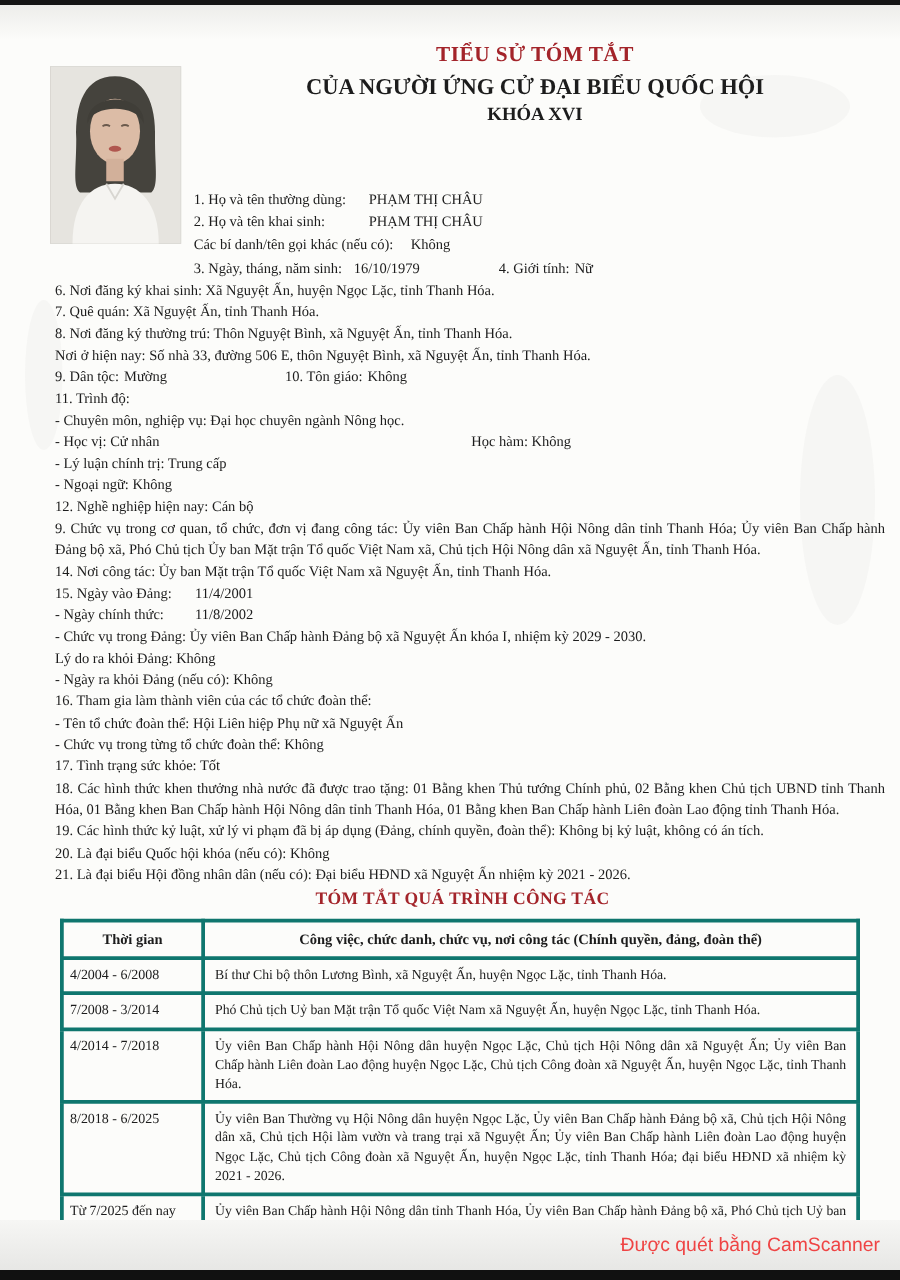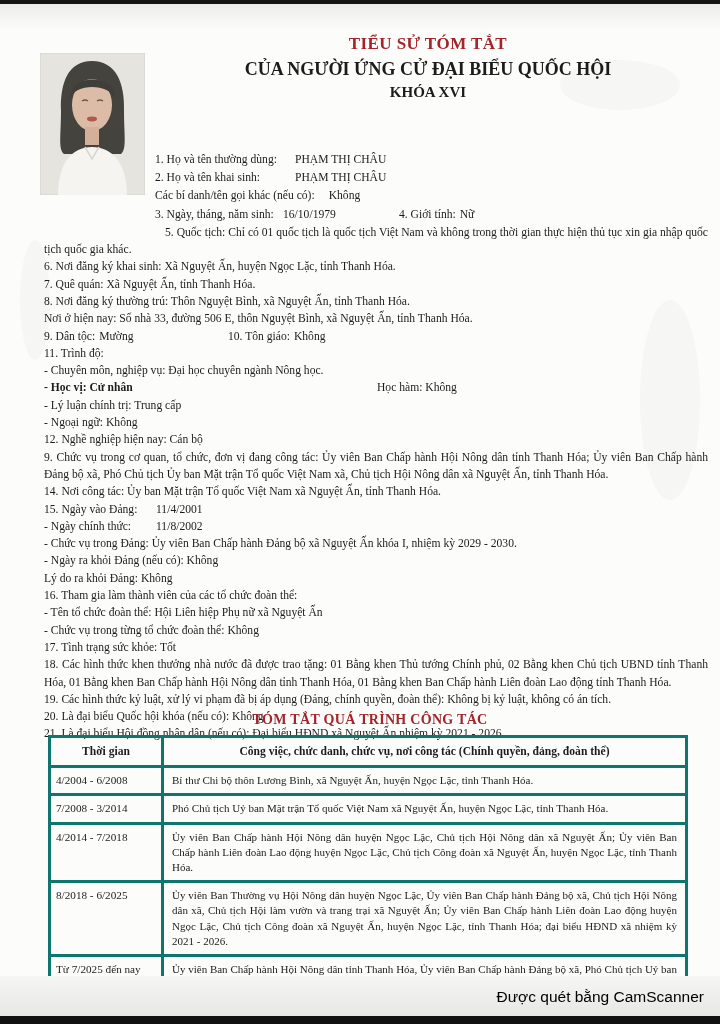--- a/index.html
+++ b/index.html
@@ -22,36 +22,36 @@
   .doc-sub   { font-size:18px; font-weight:bold; margin-top:5px; }
   .doc-term  { font-size:15px; font-weight:bold; margin-top:4px; }
 
   .content { position:absolute; left:44px; top:103px; width:664px;
     font-size:11.6px; line-height:17.3px;margin-top:48px; }
   .ind { margin-left:111px; line-height:18.2px; }
   .just { text-align:justify; }
   .ti5 { text-indent:121px; }
   .w140{display:inline-block;width:140px;} .w128{display:inline-block;width:128px;}
   .w116{display:inline-block;width:116px;} .w184{display:inline-block;width:184px;}
-  .w333{display:inline-block;width:333px;font-weight:bold;} .w112{display:inline-block;width:112px;}
+  .w333{display:inline-block;width:333px;} .w112{display:inline-block;width:112px;}
   .gap14{margin-left:14px;} .gap4{margin-left:4px;}
 
   .career-title { position:absolute; top:712px; left:10px; width:720px; text-align:center;
     font-size:14px; font-weight:bold; letter-spacing:.3px; }
   table.career { position:absolute; top:735px; left:48px; width:640px;
     border-collapse:collapse; font-size:11px; }
   table.career th, table.career td { border:3px solid #0f766e; vertical-align:top; line-height:15.2px; }
   table.career th { text-align:center; font-weight:bold; font-size:11.6px; padding:6px 8px; }
   table.career td.period { width:100px; padding:5px 5px; white-space:nowrap; font-size:11.2px; }
   table.career td.desc { padding:5px 8px; text-align:justify; }
 
   .footer-strip { position:absolute; left:0; top:976px; width:720px; height:40px;
     background:linear-gradient(#f6f6f4,#e7e7e5); }
   .watermark { position:absolute; top:988px; right:16px;
-    font-family:"Liberation Sans","DejaVu Sans",sans-serif; font-size:15.5px; color:#000000; }
+    font-family:"Liberation Sans","DejaVu Sans",sans-serif; font-size:15.5px; color:#ef4444; }
   .bottom-bar { position:absolute; bottom:0; left:0; width:720px; height:8px; background:#111; }
 </style>
 </head>
 <body>
 
 <div class="page">
   <div class="top-bar"></div>
   <div class="scan-shade"></div>
   <div class="blot" style="left:20px;top:240px;width:30px;height:120px;"></div>
   <div class="blot" style="left:640px;top:300px;width:60px;height:200px;"></div>
@@ -76,39 +76,38 @@
     <div class="doc-title" style="color:#a3242a;">TIỂU SỬ TÓM TẮT</div>
     <div class="doc-sub">CỦA NGƯỜI ỨNG CỬ ĐẠI BIỂU QUỐC HỘI</div>
     <div class="doc-term">KHÓA XVI</div>
   </div>
 
   <div class="content">
     <div class="ind"><span class="w140">1. Họ và tên thường dùng:</span><span>PHẠM THỊ CHÂU</span></div>
     <div class="ind"><span class="w140">2. Họ và tên khai sinh:</span><span>PHẠM THỊ CHÂU</span></div>
     <div class="ind"><span>Các bí danh/tên gọi khác (nếu có):</span><span class="gap14">Không</span></div>
     <div class="ind"><span class="w128">3. Ngày, tháng, năm sinh:</span><span class="w116">16/10/1979</span><span>4. Giới tính:</span><span class="gap4">Nữ</span></div>
-    <div class="just ti5">5. Quốc tịch: Chỉ có 01 quốc tịch là quốc tịch Việt Nam và không trong thời gian thực hiện thủ tục xin gia nhập quốc tịch quốc gia khác.</div>
     <div>6. Nơi đăng ký khai sinh: Xã Nguyệt Ấn, huyện Ngọc Lặc, tỉnh Thanh Hóa.</div>
     <div>7. Quê quán: Xã Nguyệt Ấn, tỉnh Thanh Hóa.</div>
     <div>8. Nơi đăng ký thường trú: Thôn Nguyệt Bình, xã Nguyệt Ấn, tỉnh Thanh Hóa.</div>
     <div>Nơi ở hiện nay: Số nhà 33, đường 506 E, thôn Nguyệt Bình, xã Nguyệt Ấn, tỉnh Thanh Hóa.</div>
     <div><span class="w184"><span>9. Dân tộc:</span><span class="gap4">Mường</span></span><span><span>10. Tôn giáo:</span><span class="gap4">Không</span></span></div>
     <div>11. Trình độ:</div>
     <div>- Chuyên môn, nghiệp vụ: Đại học chuyên ngành Nông học.</div>
     <div><span class="w333">- Học vị: Cử nhân</span><span>Học hàm: Không</span></div>
     <div>- Lý luận chính trị: Trung cấp</div>
     <div>- Ngoại ngữ: Không</div>
     <div>12. Nghề nghiệp hiện nay: Cán bộ</div>
     <div class="just">9. Chức vụ trong cơ quan, tổ chức, đơn vị đang công tác: Ủy viên Ban Chấp hành Hội Nông dân tỉnh Thanh Hóa; Ủy viên Ban Chấp hành Đảng bộ xã, Phó Chủ tịch Ủy ban Mặt trận Tổ quốc Việt Nam xã, Chủ tịch Hội Nông dân xã Nguyệt Ấn, tỉnh Thanh Hóa.</div>
     <div>14. Nơi công tác: Ủy ban Mặt trận Tổ quốc Việt Nam xã Nguyệt Ấn, tỉnh Thanh Hóa.</div>
     <div><span class="w112">15. Ngày vào Đảng:</span><span>11/4/2001</span></div>
     <div><span class="w112">- Ngày chính thức:</span><span>11/8/2002</span></div>
     <div>- Chức vụ trong Đảng: Ủy viên Ban Chấp hành Đảng bộ xã Nguyệt Ấn khóa I, nhiệm kỳ 2029 - 2030.</div>
+    <div>Lý do ra khỏi Đảng: Không</div>
     <div>- Ngày ra khỏi Đảng (nếu có): Không</div>
-    <div>Lý do ra khỏi Đảng: Không</div>
     <div>16. Tham gia làm thành viên của các tổ chức đoàn thể:</div>
     <div>- Tên tổ chức đoàn thể: Hội Liên hiệp Phụ nữ xã Nguyệt Ấn</div>
     <div>- Chức vụ trong từng tổ chức đoàn thể: Không</div>
     <div>17. Tình trạng sức khỏe: Tốt</div>
     <div class="just">18. Các hình thức khen thưởng nhà nước đã được trao tặng: 01 Bằng khen Thủ tướng Chính phủ, 02 Bằng khen Chủ tịch UBND tỉnh Thanh Hóa, 01 Bằng khen Ban Chấp hành Hội Nông dân tỉnh Thanh Hóa, 01 Bằng khen Ban Chấp hành Liên đoàn Lao động tỉnh Thanh Hóa.</div>
     <div>19. Các hình thức kỷ luật, xử lý vi phạm đã bị áp dụng (Đảng, chính quyền, đoàn thể): Không bị kỷ luật, không có án tích.</div>
     <div>20. Là đại biểu Quốc hội khóa (nếu có): Không</div>
     <div>21. Là đại biểu Hội đồng nhân dân (nếu có): Đại biểu HĐND xã Nguyệt Ấn nhiệm kỳ 2021 - 2026.</div>
   </div>
 

